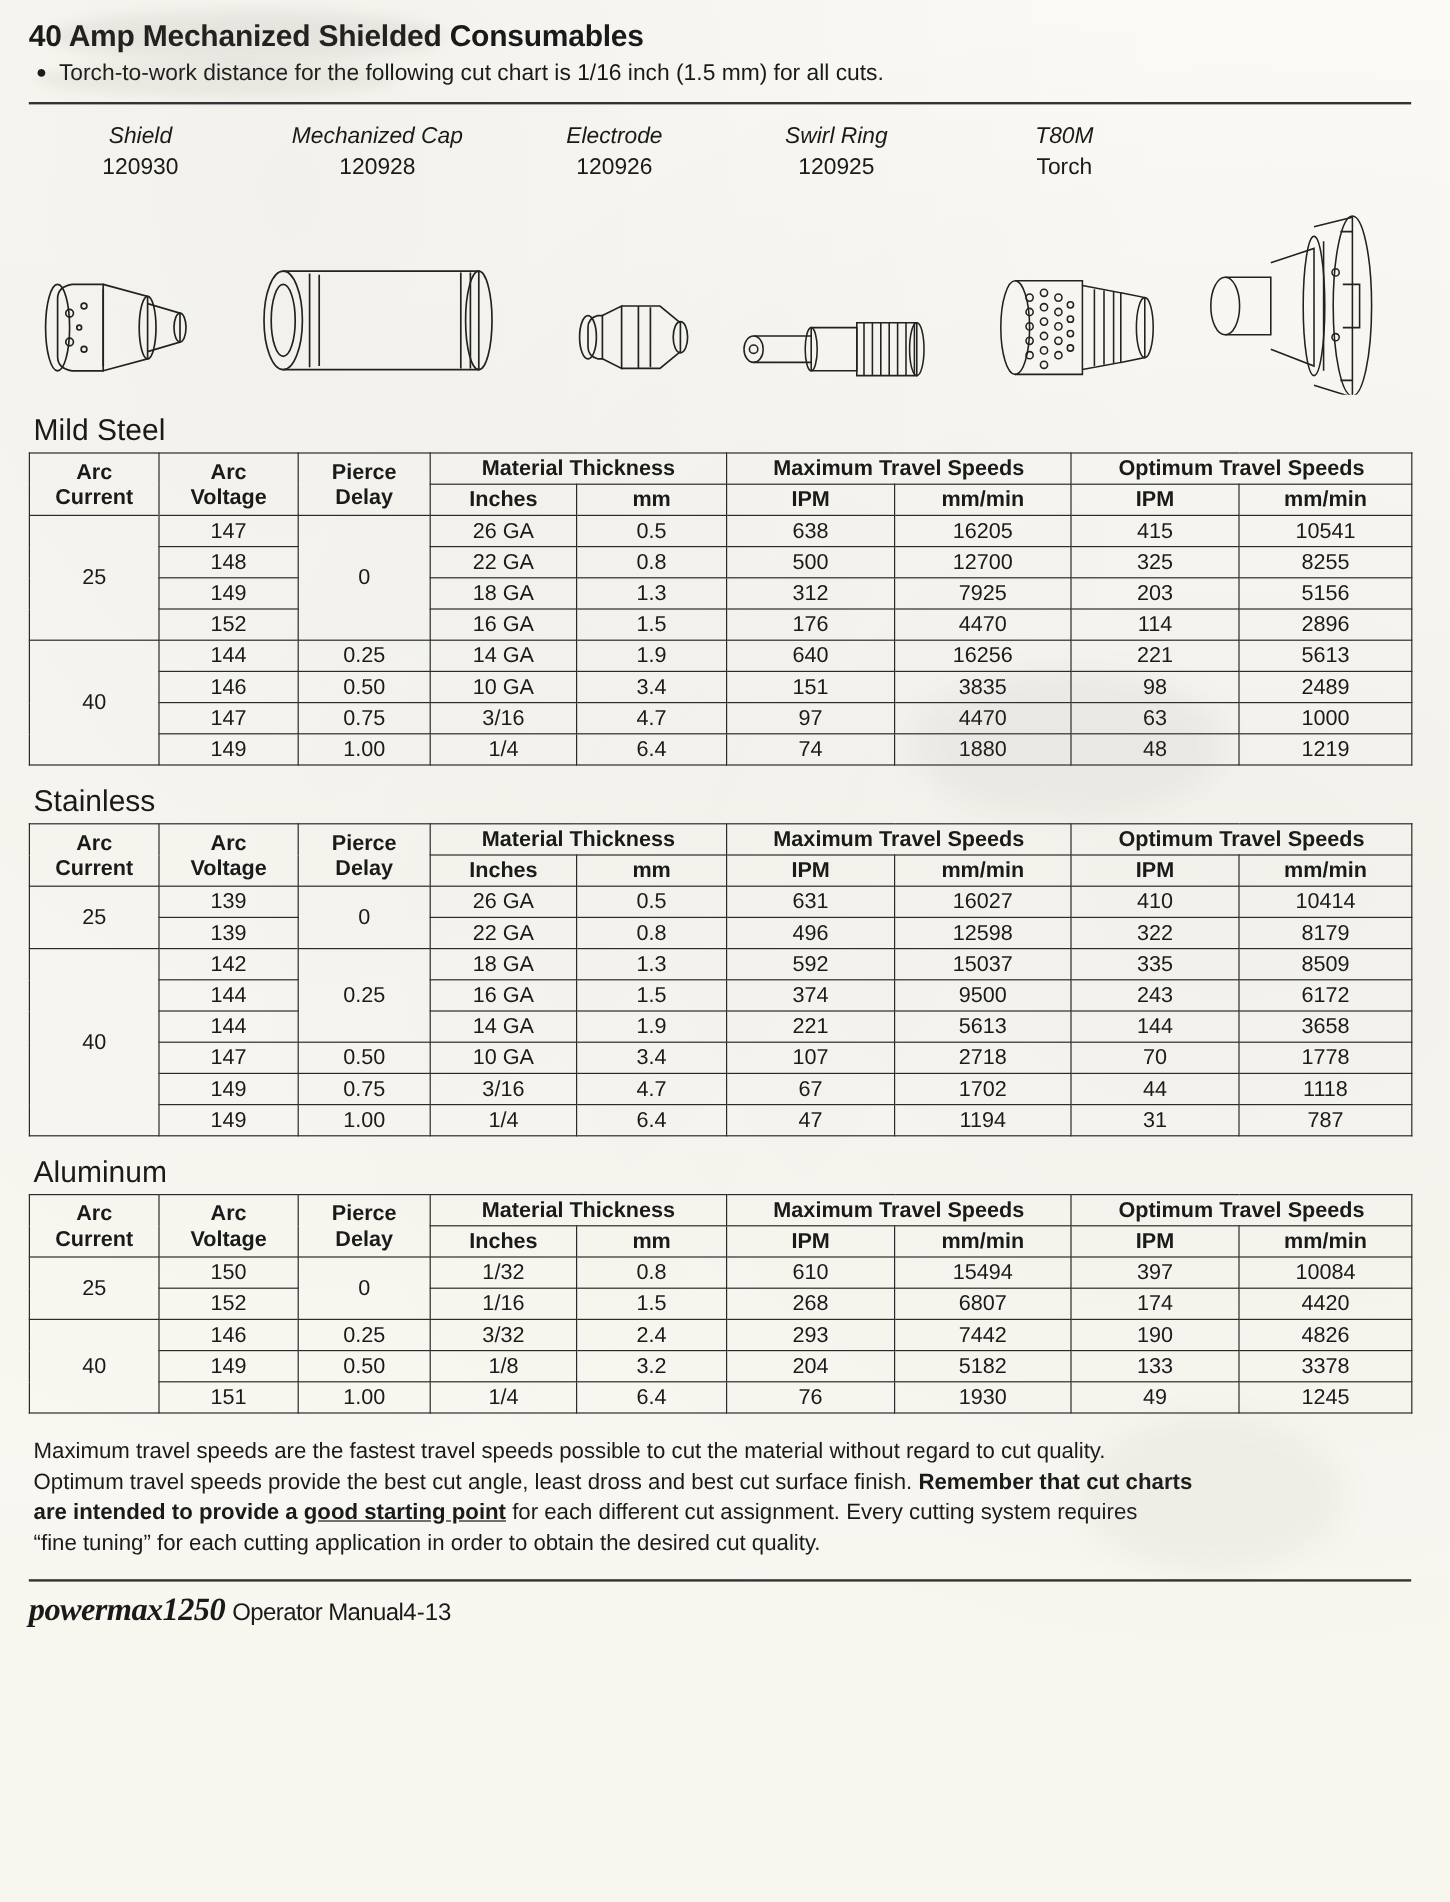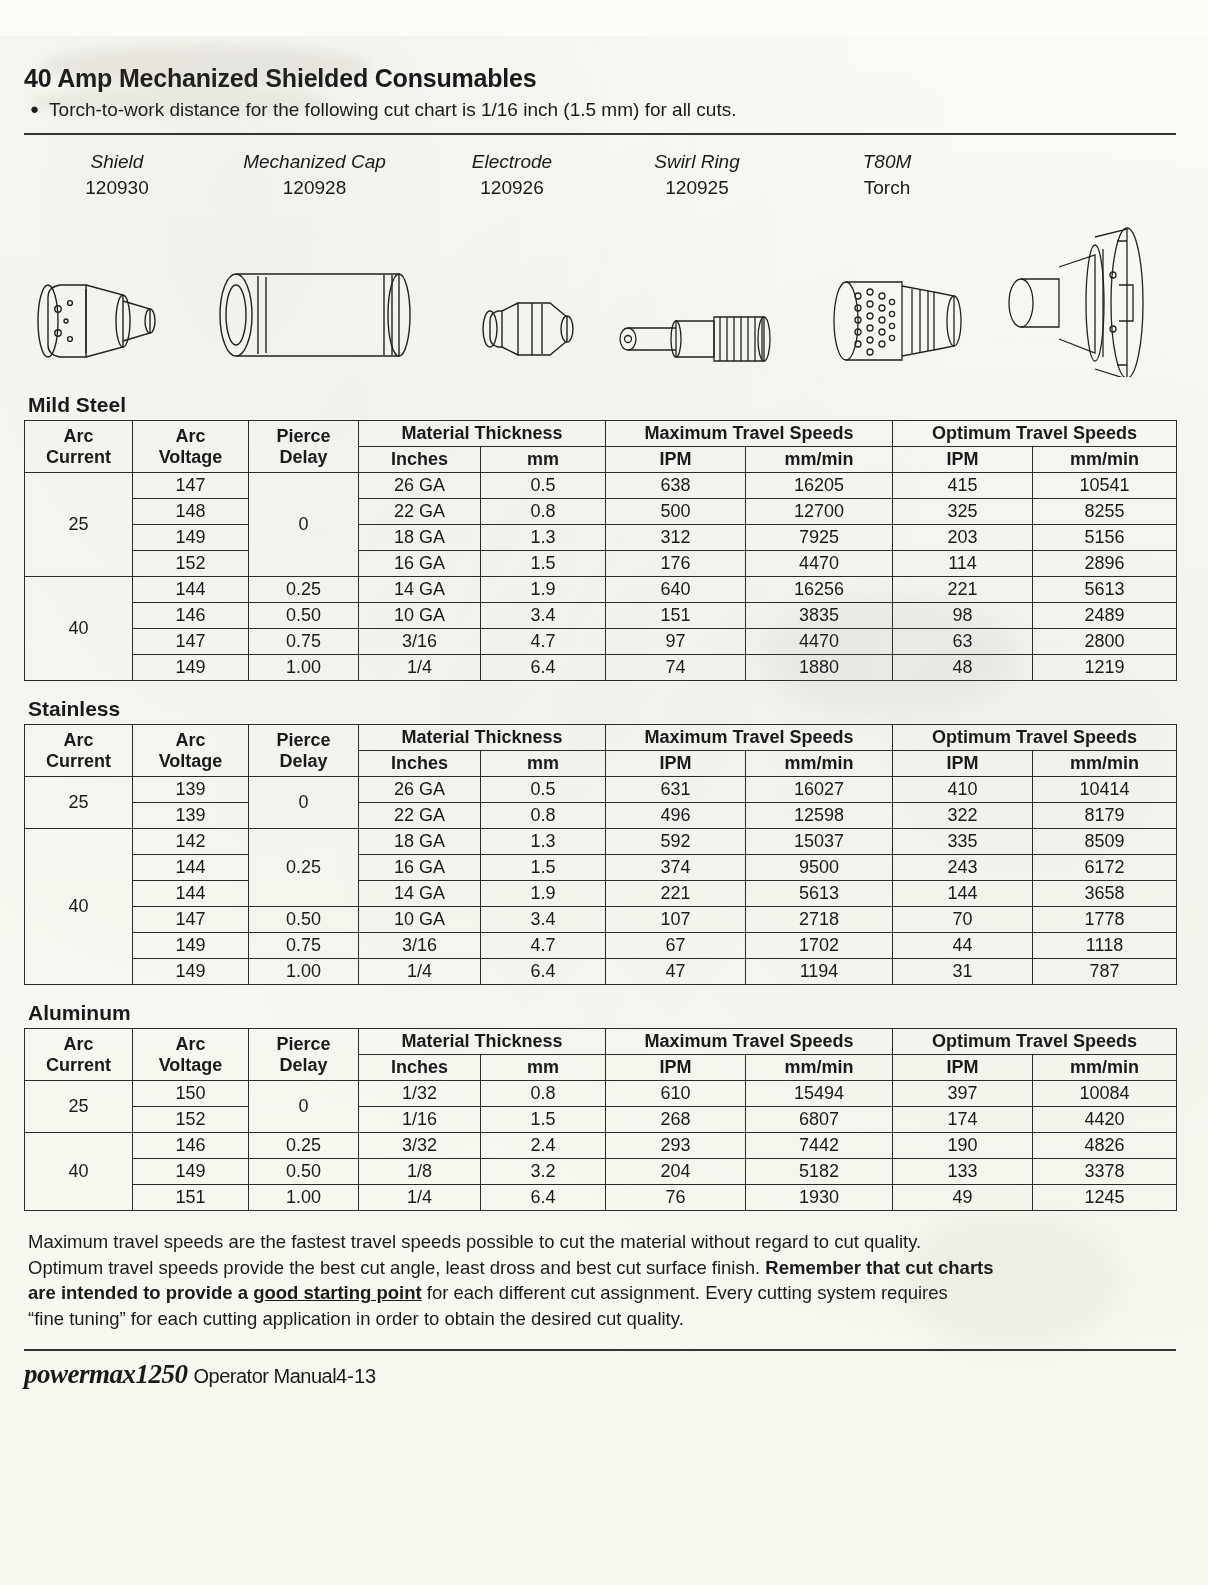--- a/index.html
+++ b/index.html
@@ -20,22 +20,21 @@
     width: 1208px;
     height: 1585px;
     padding: 0;
     box-sizing: border-box;
     background:
       radial-gradient(ellipse at 20% 10%, rgba(0,0,0,0.035), rgba(0,0,0,0) 55%),
       radial-gradient(ellipse at 85% 45%, rgba(0,0,0,0.03), rgba(0,0,0,0) 60%),
       linear-gradient(180deg, #fbfaf4 0%, #f9f8f2 40%, #f7f6ef 100%);
   }
   .inner {
-    padding: 28px 24px 0 24px;
-    margin-top: 36px;
+    padding: 16px 24px 0 24px;
   }
 
   h1.title {
     font-size: 25px;
     font-weight: bold;
     margin: 0 0 2px 0;
     letter-spacing: -0.2px;
   }
   .bullet-line {
     font-size: 19px;
@@ -75,22 +74,22 @@
     height: 175px;
     margin-top: 2px;
   }
   .art {
     position: absolute;
     bottom: 0;
   }
 
   
   .sec-label {
-    font-size: 21px;
-    font-weight: bold;
+    font-size: 25px;
+    font-weight: normal;
     margin: 16px 0 3px 4px;
   }
 
   table.cut {
     border-collapse: collapse;
     width: 1152px;
     table-layout: fixed;
     font-size: 18px;
   }
   table.cut td, table.cut th {
@@ -408,21 +407,21 @@
           <td>2489</td>
         </tr>
         <tr>
           <td>147</td>
           <td>0.75</td>
           <td class="b">3/16</td>
           <td class="b">4.7</td>
           <td>97</td>
           <td>4470</td>
           <td>63</td>
-          <td>2800</td>
+          <td>1000</td>
         </tr>
         <tr>
           <td>149</td>
           <td>1.00</td>
           <td class="b">1/4</td>
           <td class="b">6.4</td>
           <td>74</td>
           <td>1880</td>
           <td>48</td>
           <td>1219</td>

